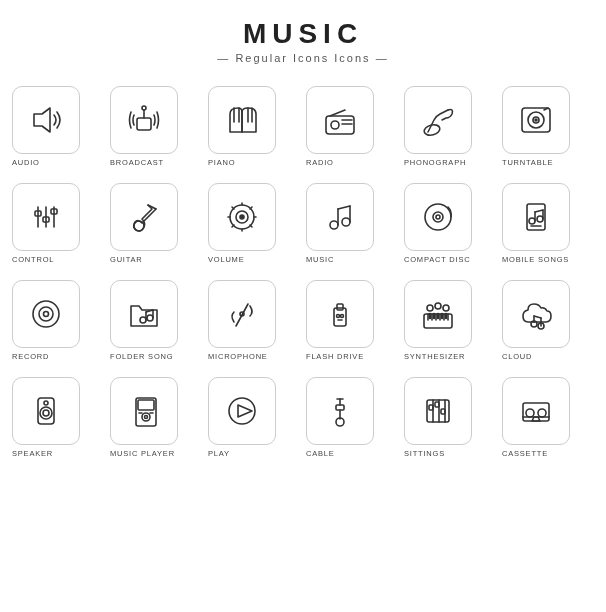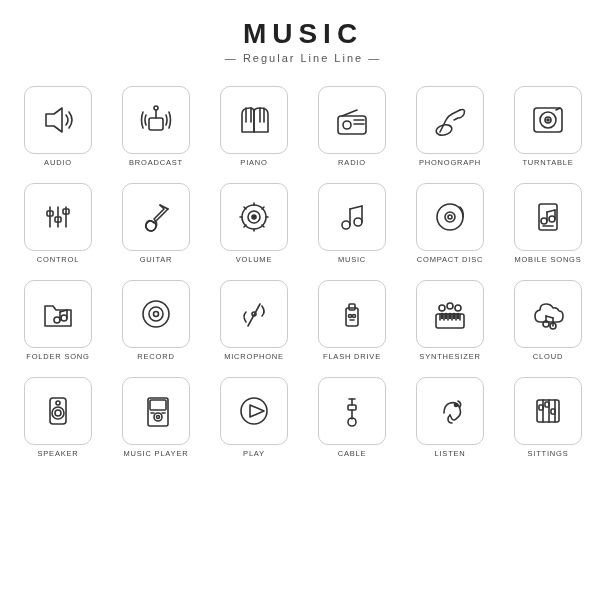--- a/index.html
+++ b/index.html
@@ -29,21 +29,21 @@
     }
     .icon-grid {
       display: grid;
       grid-template-columns: repeat(6, 1fr);
       gap: 6px 2px;
       width: 100%;
     }
     .icon-cell {
       display: flex;
       flex-direction: column;
-      align-items: center;
+      align-items: flex-start;
       justify-content: flex-end;
       gap: 4px;
       padding: 6px 2px 4px;
     }
     .icon-box {
       width: 68px;
       height: 68px;
       border: 1.8px solid #ccc;
       border-radius: 10px;
       display: flex;
@@ -66,21 +66,21 @@
       text-align: center;
       text-transform: uppercase;
       font-weight: 500;
       line-height: 1.2;
     }
   </style>
 </head>
 <body>
 
 <div class="page-title">MUSIC</div>
-<div class="page-subtitle">— Regular Line Line —</div>
+<div class="page-subtitle">— Regular Icons Icons —</div>
 
 <div class="icon-grid">
 
   <div class="icon-cell">
     <div class="icon-box">
       <svg viewBox="0 0 40 40">
           <polygon points="8,14 16,14 24,8 24,32 16,26 8,26"></polygon>
           <path d="M28,15 Q32,20 28,25"></path>
           <path d="M31,12 Q37,20 31,28"></path>
         </svg>
@@ -235,40 +235,40 @@
           <line x1="27" y1="22" x2="27" y2="13"></line>
           <line x1="19" y1="15" x2="27" y2="13"></line>
         </svg>
     </div>
     <span class="icon-label">MOBILE SONGS</span>
   </div>
 
   <div class="icon-cell">
     <div class="icon-box">
       <svg viewBox="0 0 40 40">
+          <circle cx="20" cy="20" r="13"></circle>
+          <circle cx="20" cy="20" r="7"></circle>
+          <circle cx="20" cy="20" r="2.5"></circle>
+        </svg>
+    </div>
+    <span class="icon-label">RECORD</span>
+  </div>
+
+  <div class="icon-cell">
+    <div class="icon-box">
+      <svg viewBox="0 0 40 40">
           <path d="M7,14 L7,32 L33,32 L33,16 L18,16 L15,12 L7,12 Z"></path>
           <circle cx="19" cy="26" r="3"></circle>
           <circle cx="26" cy="24" r="3"></circle>
           <line x1="22" y1="26" x2="22" y2="18"></line>
           <line x1="29" y1="24" x2="29" y2="16"></line>
           <line x1="22" y1="18" x2="29" y2="16"></line>
         </svg>
     </div>
     <span class="icon-label">FOLDER SONG</span>
-  </div>
-
-  <div class="icon-cell">
-    <div class="icon-box">
-      <svg viewBox="0 0 40 40">
-          <circle cx="20" cy="20" r="13"></circle>
-          <circle cx="20" cy="20" r="7"></circle>
-          <circle cx="20" cy="20" r="2.5"></circle>
-        </svg>
-    </div>
-    <span class="icon-label">RECORD</span>
   </div>
 
   <div class="icon-cell">
     <div class="icon-box">
       <svg viewBox="0 0 40 40">
           <line x1="14" y1="32" x2="26" y2="10"></line>
           <path d="M12,28 Q8,22 12,18"></path>
           <path d="M28,22 Q32,18 28,12"></path>
           <circle cx="20" cy="20" r="2"></circle>
         </svg>
@@ -371,42 +371,43 @@
           <line x1="20" y1="8" x2="20" y2="14"></line>
           <rect x="16" y="14" width="8" height="5" rx="1"></rect>
           <path d="M20,19 Q20,25 20,28"></path>
           <circle cx="20" cy="31" r="4"></circle>
           <line x1="17" y1="8" x2="23" y2="8"></line>
         </svg>
     </div>
     <span class="icon-label">CABLE</span>
   </div>
 
-  <div class="icon-cell">
-    <div class="icon-box">
-      <svg viewBox="0 0 40 40">
-          <path d="M14,22 Q14,14 20,12 Q28,10 30,18 Q32,24 26,28 Q24,30 22,28 L20,24"></path>
-          <path d="M20,24 Q18,26 18,28 Q18,32 22,32"></path>
-          <circle cx="26" cy="14" r="1.5" fill="#333"></circle>
-          <path d="M28,10 Q32,12 30,16"></path>
-        </svg>
-    </div>
-    <span class="icon-label">LISTEN</span>
-  </div>
 
   <div class="icon-cell">
     <div class="icon-box">
       <svg viewBox="0 0 40 40">
           <rect x="9" y="9" width="22" height="22" rx="2"></rect>
           <line x1="15" y1="9" x2="15" y2="31"></line>
           <line x1="21" y1="9" x2="21" y2="31"></line>
           <line x1="27" y1="9" x2="27" y2="31"></line>
           <rect x="11" y="14" width="4" height="5" rx="1"></rect>
           <rect x="23" y="18" width="4" height="5" rx="1"></rect>
           <rect x="17" y="11" width="4" height="5" rx="1"></rect>
         </svg>
     </div>
     <span class="icon-label">SITTINGS</span>
   </div>
 
 
+  <div class="icon-cell">
+    <div class="icon-box">
+      <svg viewBox="0 0 40 40">
+          <rect x="7" y="12" width="26" height="18" rx="2"></rect>
+          <circle cx="14" cy="22" r="4"></circle>
+          <circle cx="26" cy="22" r="4"></circle>
+          <path d="M18,26 L22,26 L24,30 L16,30 Z"></path>
+          <line x1="7" y1="26" x2="33" y2="26"></line>
+        </svg>
+    </div>
+    <span class="icon-label">CASSETTE</span>
+  </div>
 
 </div>
 
 </body></html>

